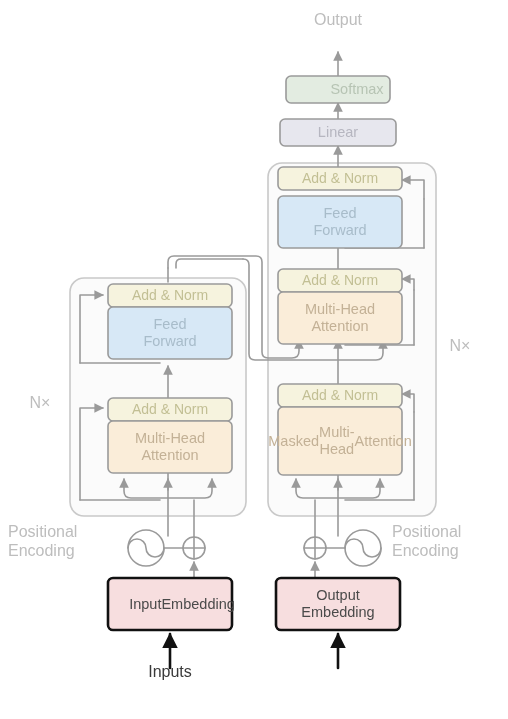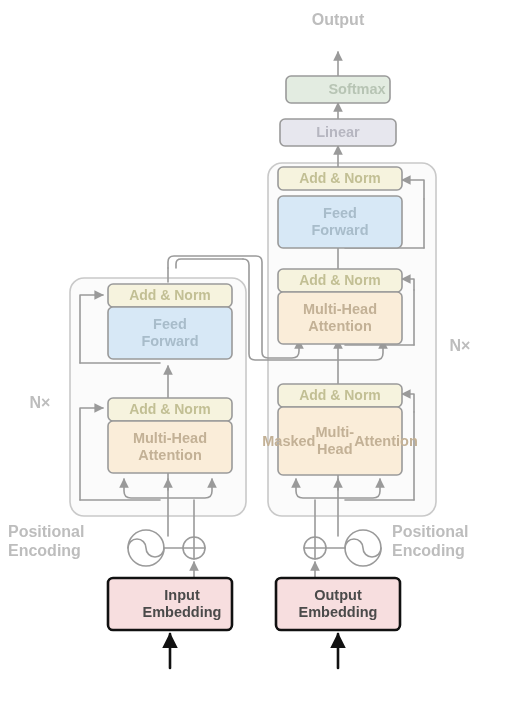--- a/index.html
+++ b/index.html
@@ -1,17 +1,17 @@
 <!DOCTYPE html>
 <html><head>
 <meta charset="utf-8">
 <style>
   html,body{margin:0;padding:0;background:#ffffff;}
   body{width:508px;height:719px;font-family:"Liberation Sans",sans-serif;}
-  #stage{position:relative;width:508px;height:719px;background:#fff;overflow:hidden;font-weight:bold;}
+  #stage{position:relative;width:508px;height:719px;background:#fff;overflow:hidden;}
   #stage svg{position:absolute;left:0;top:0;}
 
   .lbl{position:absolute;color:#bdbdbd;font-size:16px;line-height:19px;text-align:center;}
   .lbl.dark{color:#3a3a3a;}
   .boxtext{position:absolute;display:flex;align-items:center;justify-content:center;
            text-align:center;line-height:17px;font-size:14.5px;box-sizing:border-box;}
 </style>
 </head>
 <body>
 
@@ -163,21 +163,21 @@
   <span>Forward</span>
 </div>
 
 <div class="boxtext" style="left:108px;top:398px;width:124px;height:23px;color:#c2bf94;font-size:14px;">Add &amp; Norm</div>
 
 <div class="boxtext" style="left:108px;top:421px;width:124px;height:52px;color:#c3b196;flex-direction:column;">
   <span>Multi-Head</span>
   <span>Attention</span>
 </div>
 
-<div class="boxtext" style="left:108px;top:578px;width:148px;height:52px;color:#4a4a4a;flex-direction:column;">
+<div class="boxtext" style="left:108px;top:578px;width:148px;height:52px;color:#4a4a4a;flex-direction:row;">
   <span>Input</span>
   <span>Embedding</span>
 </div>
 
 <div class="boxtext" style="left:276px;top:578px;width:124px;height:52px;color:#4a4a4a;flex-direction:column;">
   <span>Output</span>
   <span>Embedding</span>
 </div>
 
 <div class="lbl" style="left:8px;top:522px;width:108px;text-align:left;">
@@ -187,15 +187,16 @@
 
 <div class="lbl" style="left:392px;top:522px;width:112px;text-align:left;">
   <div>Positional</div>
   <div>Encoding</div>
 </div>
 
 <div class="lbl" style="left:20px;top:393px;width:40px;">N×</div>
 
 <div class="lbl" style="left:440px;top:336px;width:40px;">N×</div>
 
+<div class="lbl dark" style="left:110px;top:662px;width:120px;">Inputs</div>
 
 
 </div>
 
 </body></html>

